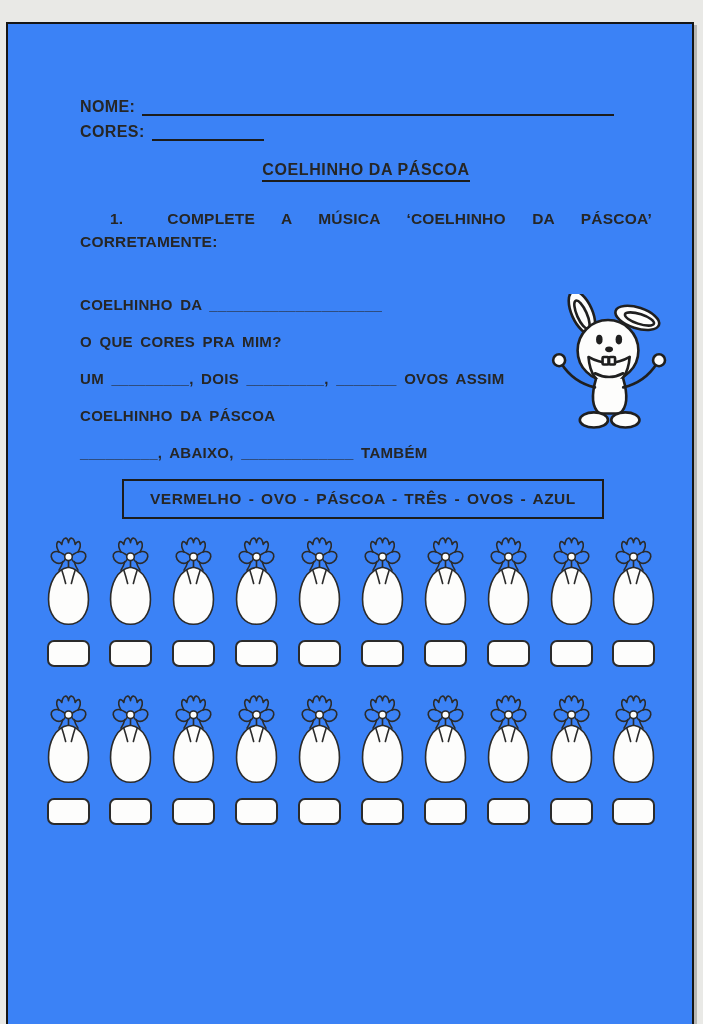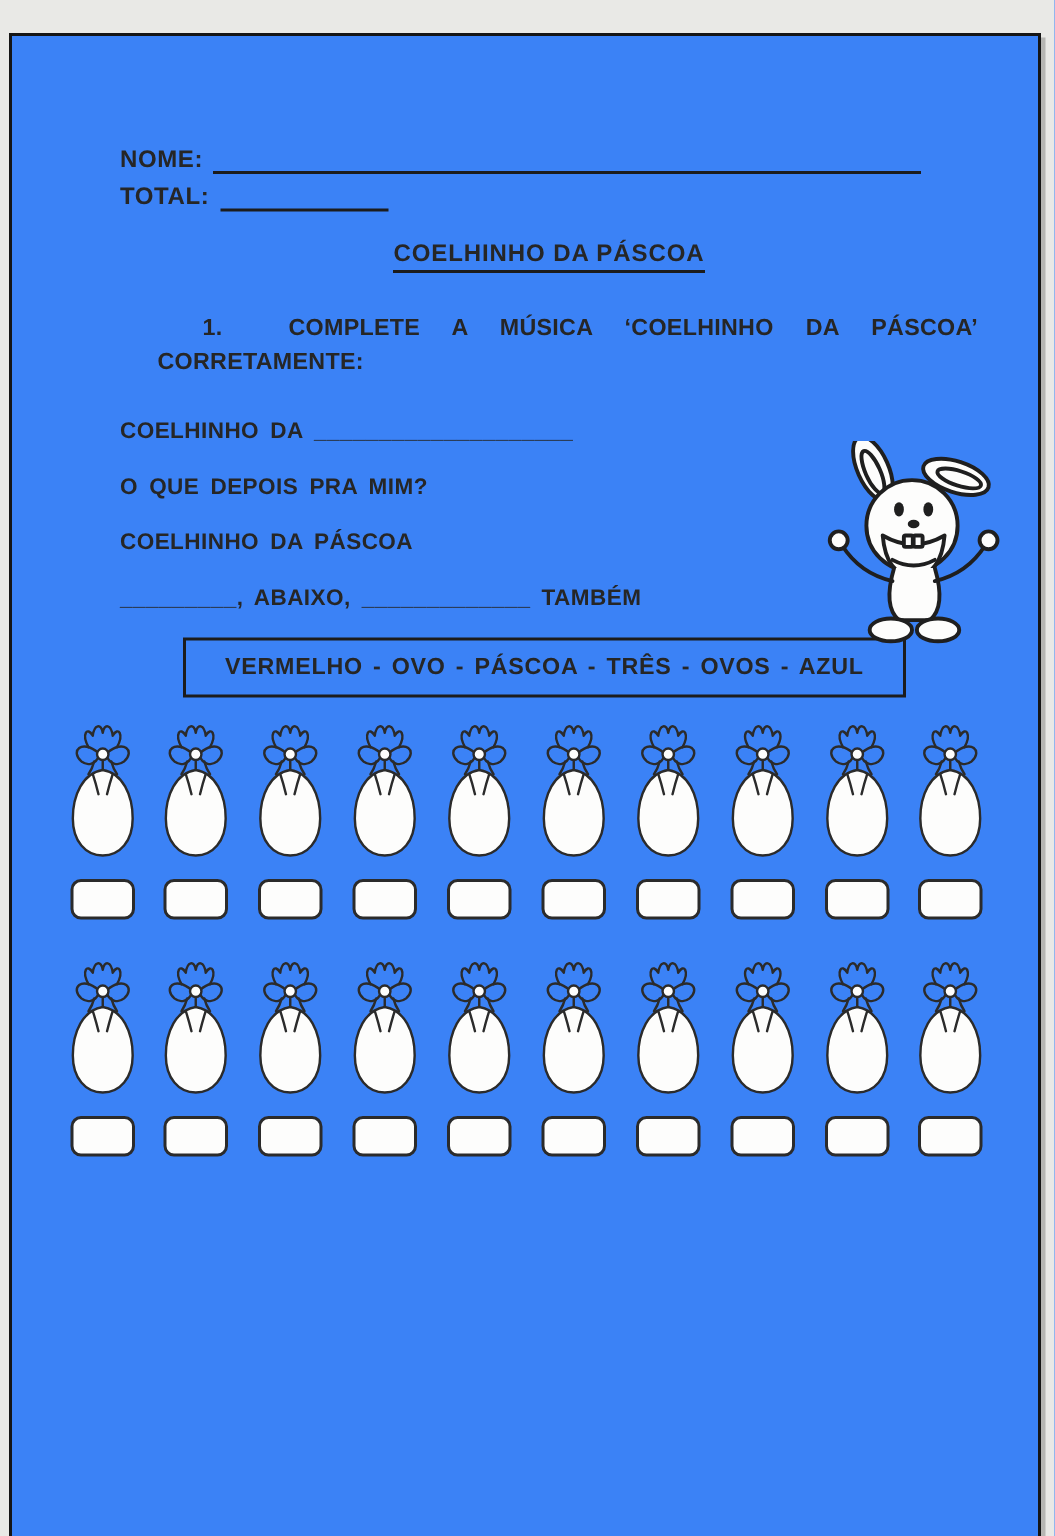--- a/index.html
+++ b/index.html
@@ -38,26 +38,25 @@
     padding-bottom: 1px;
   }
 
   
   .instruction {
     margin-top: 25px;
     font-size: 15.5px;
     line-height: 23px;
     text-align: justify;
     letter-spacing: 0.2px;
-    margin-left: 25px;
   }
   .q-num { margin-left: 30px; margin-right: 44px; }
 
   
-  .song { margin-top: 24px; position: relative; }
+  .song { margin-top: 41px; position: relative; }
   .song-line {
     font-size: 15px;
     line-height: 21px;
     margin-bottom: 16px;
     letter-spacing: 0.3px;
     word-spacing: 3px;
     white-space: nowrap;
   }
 
   
@@ -106,33 +105,34 @@
 
 <div class="page">
 
   <div class="content">
 
     <div class="field-line">
       <span>NOME:</span>
       <span class="blank-rule name-rule"></span>
     </div>
     <div class="field-line">
-      <span>TOTAL:</span>
+      <span>CORES:</span>
       <span class="blank-rule date-rule"></span>
     </div>
 
     <div class="title-wrap">
       <span class="title">COELHINHO DA PÁSCOA</span>
     </div>
 
     <p class="instruction"><span class="q-num">1.</span><span>COMPLETE A MÚSICA ‘COELHINHO DA PÁSCOA’ CORRETAMENTE:</span></p>
 
     <div class="song">
       <div class="song-line">COELHINHO DA ____________________</div>
-      <div class="song-line">O QUE DEPOIS PRA MIM?</div>
+      <div class="song-line">O QUE CORES PRA MIM?</div>
+      <div class="song-line">UM _________, DOIS _________, _______ OVOS ASSIM</div>
       <div class="song-line">COELHINHO DA PÁSCOA</div>
       <div class="song-line">_________, ABAIXO, _____________ TAMBÉM</div>
     </div>
 
     <div class="word-bank-wrap">
       <div class="word-bank">VERMELHO - OVO - PÁSCOA - TRÊS - OVOS - AZUL</div>
     </div>
 
 
   </div>

